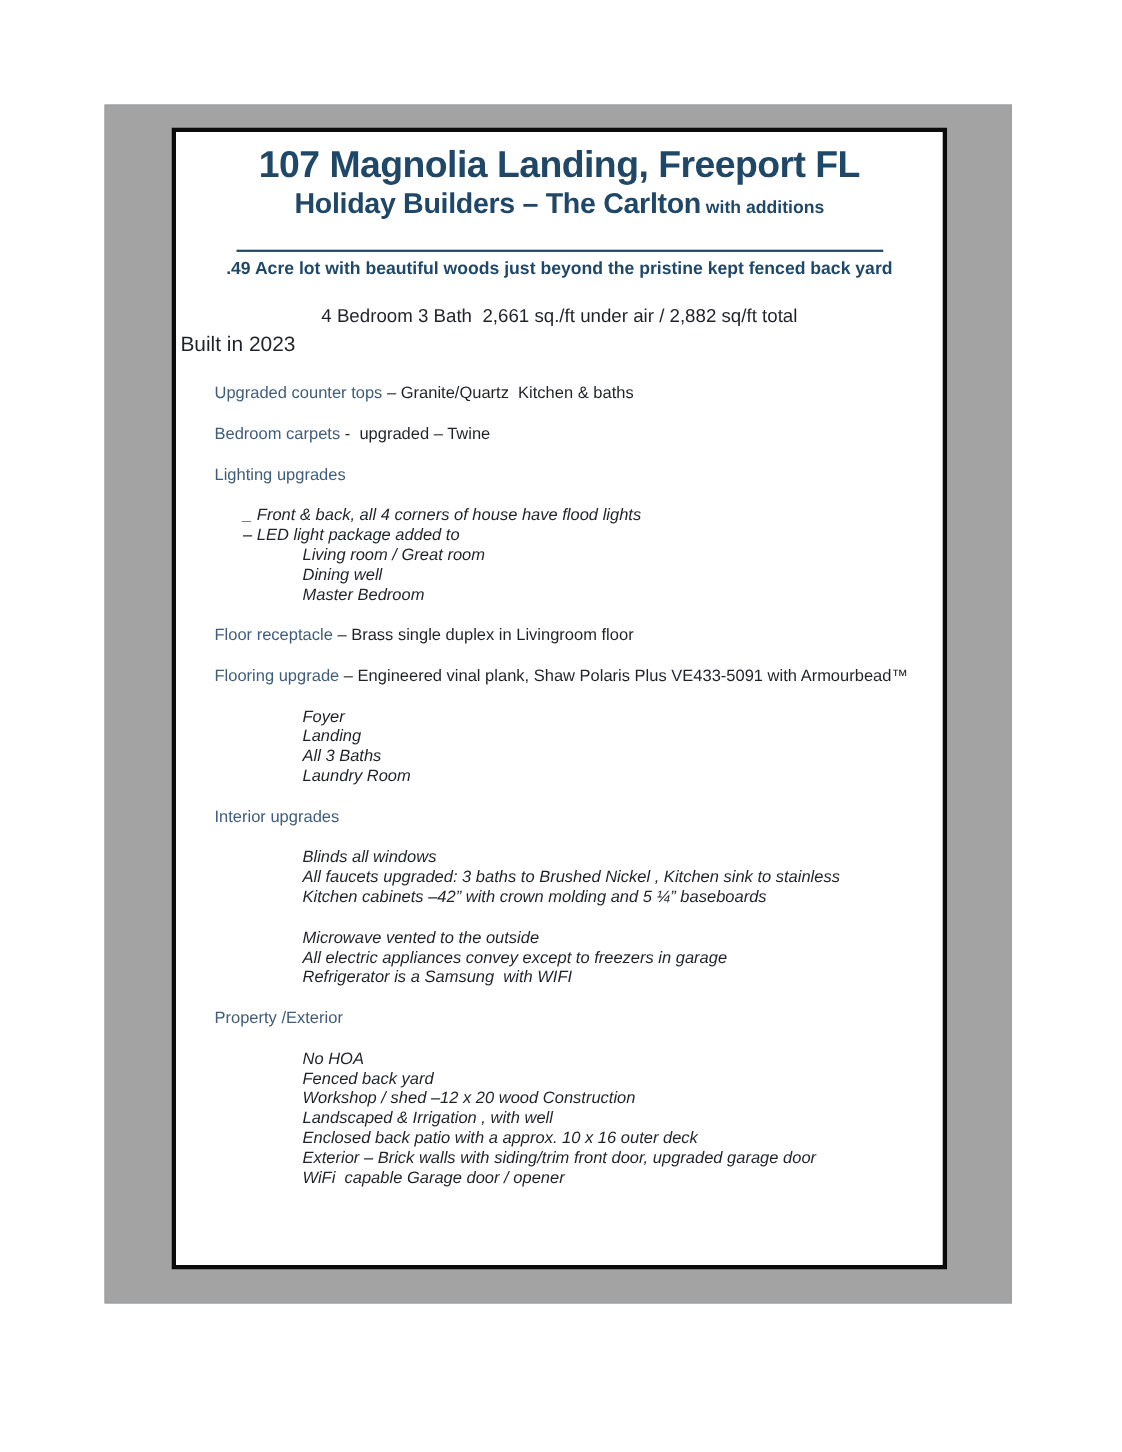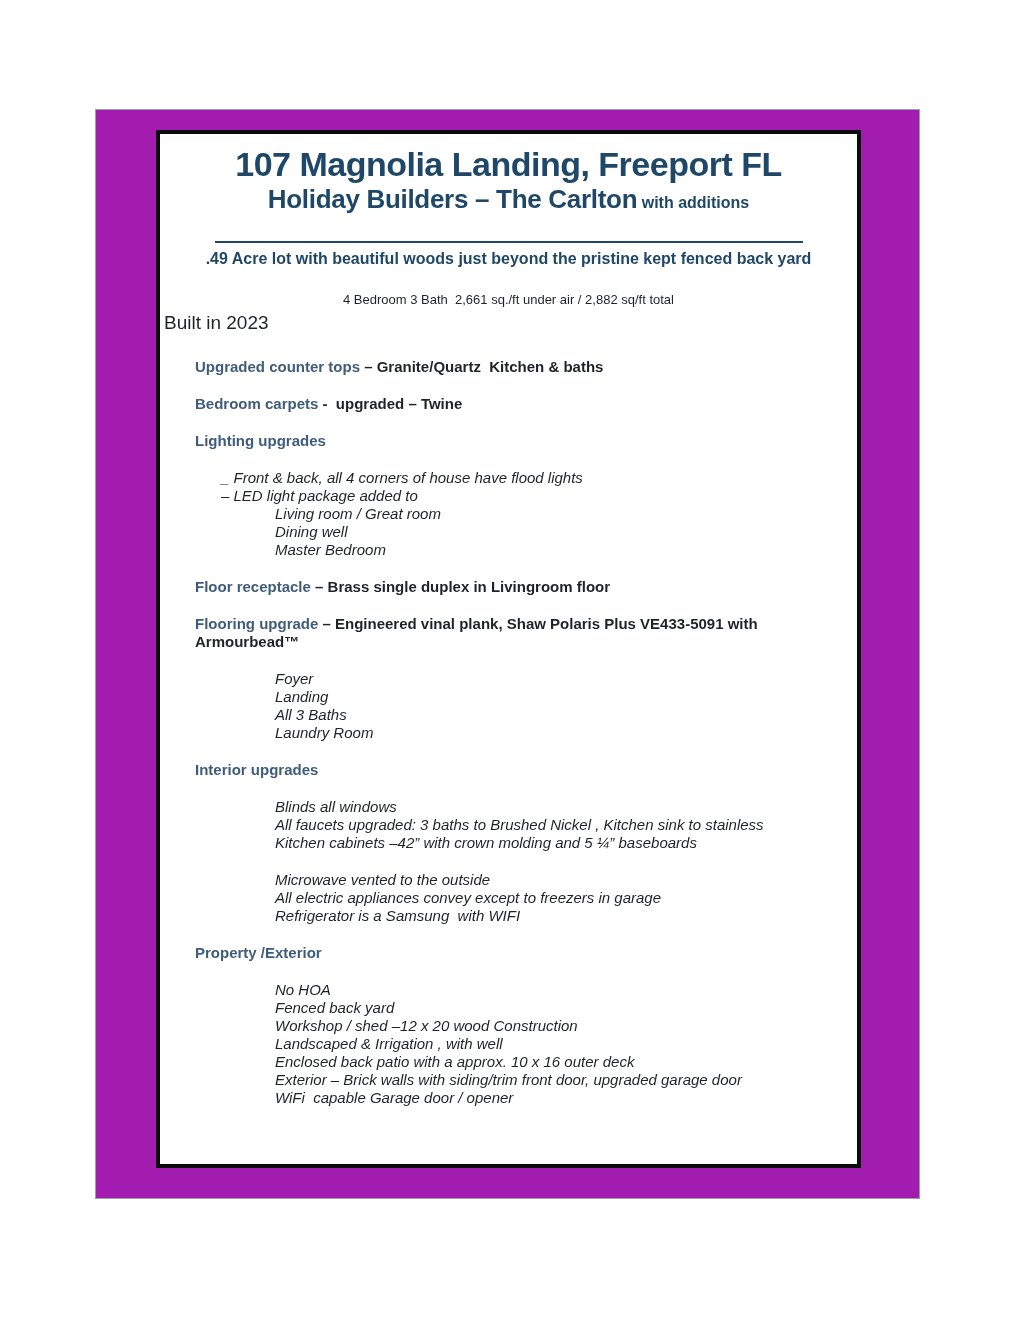--- a/index.html
+++ b/index.html
@@ -2,22 +2,22 @@
 <html><head>
 <meta charset="utf-8">
 <style>
   html,body{margin:0;padding:0;background:#ffffff;}
   body{
     width:1020px;height:1320px;position:relative;
     font-family:"Liberation Sans","DejaVu Sans",sans-serif;
     -webkit-font-smoothing:antialiased;
   }
   .outer{
-    position:absolute;left:95px;top:109px;width:823px;height:1088px;
-    border:1px solid #99a1a6;background:#a21caf;
+    position:absolute;left:95px;top:95px;width:823px;height:1088px;
+    border:1px solid #99a1a6;background:#a3a3a3;
   }
   .inner{
     position:absolute;left:60px;top:20px;width:697px;height:1030px;
     border:4px solid #0b0b0b;background:#ffffff;overflow:hidden;
   }
   .title{
     margin:10px 6px 0;text-align:center;
     font-size:34px;font-weight:bold;letter-spacing:-0.5px;
     color:#1f4767;line-height:1.2;white-space:pre-wrap;
   }
@@ -31,30 +31,30 @@
     width:588px;margin:26px auto 0;height:0;
     border-bottom:2px solid #1f4767;
   }
   .tagline{
     margin:6px 4px 0;text-align:center;
     font-size:16px;font-weight:bold;color:#1f4767;
     line-height:1.2;white-space:pre-wrap;
   }
   .specs{
     margin:24px 4px 0;text-align:center;
-    font-size:13px;color:#1f2328;line-height:1.2;white-space:pre-wrap;
+    font-size:17px;color:#1f2328;line-height:1.2;white-space:pre-wrap;
   }
   .built{
     margin:5px 4px 0;text-align:left;
     font-size:19px;color:#1f2328;line-height:1.2;
   }
   .docbody{margin-top:23px;padding-left:35px;padding-right:12px;}
   .sec{
     font-size:15px;line-height:18px;margin:0 0 19px 0;
-    color:#1f2328;white-space:pre-wrap;font-weight:bold;
+    color:#1f2328;white-space:pre-wrap;
   }
   .sec .lbl{color:#3f5d7a;}
   .list{margin:0 0 19px 0;font-style:italic;}
   .item{
     font-size:15px;line-height:18px;color:#1f2328;white-space:pre-wrap;
   }
   .ind1{padding-left:26px;}
   .ind2{padding-left:80px;}
 </style>
 </head>

